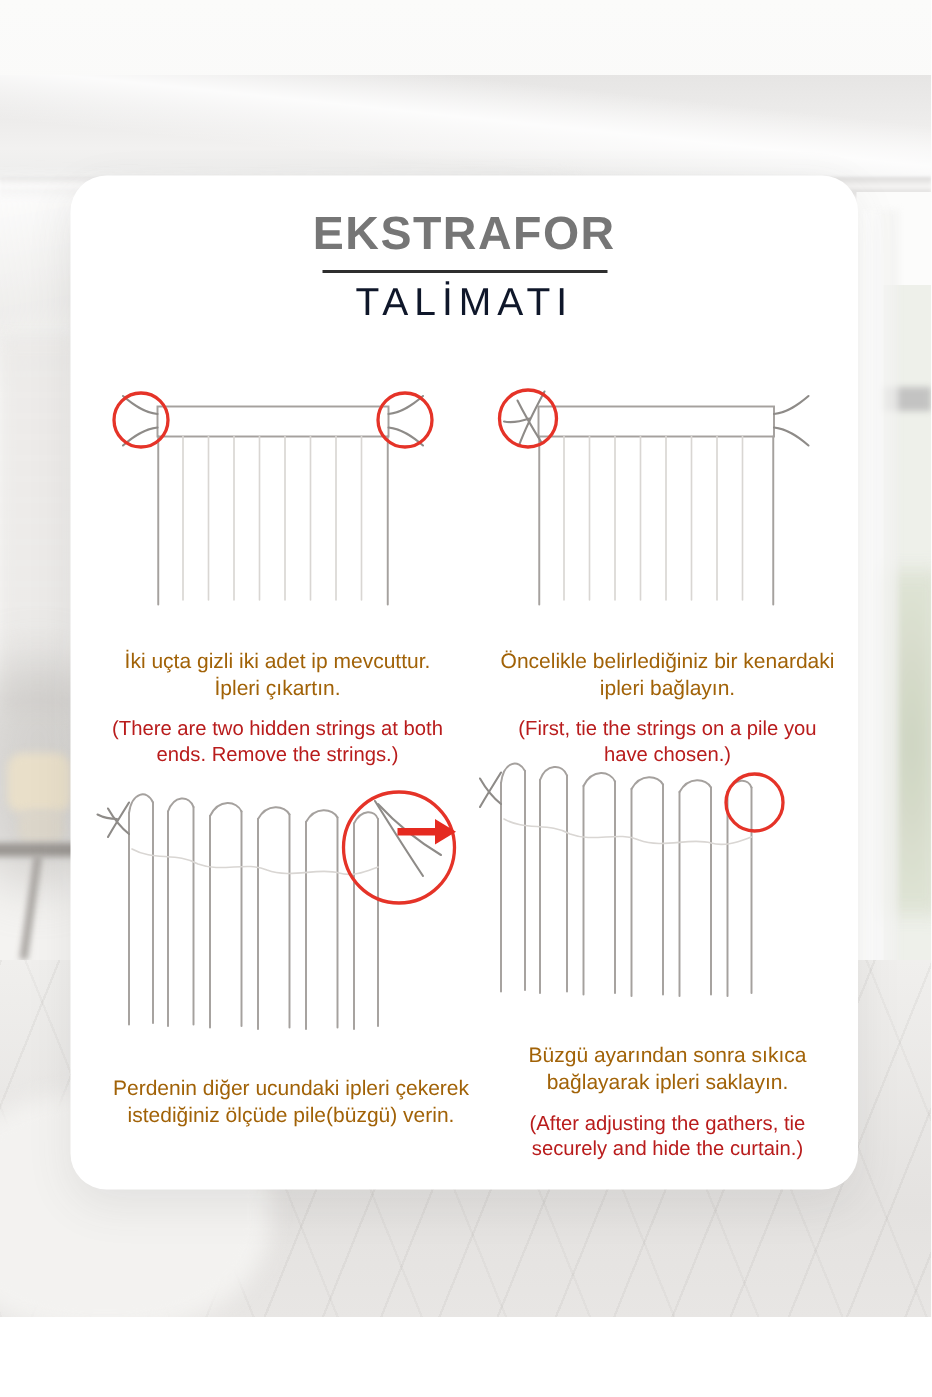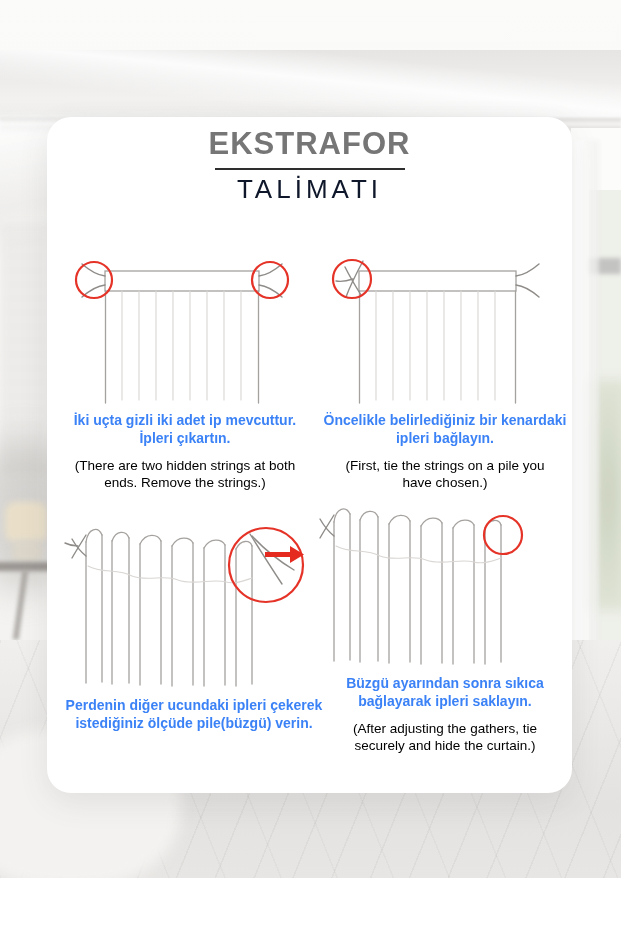--- a/index.html
+++ b/index.html
@@ -33,29 +33,29 @@
   .floor{position:absolute;left:0;top:640px;width:621px;height:238px;
     background:linear-gradient(#f0efed,#e4e2e0 70%,#e8e6e4);}
   .floor:after{content:"";position:absolute;inset:0;
     background:repeating-linear-gradient(112deg, rgba(110,105,100,.07) 0 1.5px, rgba(0,0,0,0) 1.5px 36px),
                repeating-linear-gradient(68deg, rgba(110,105,100,.05) 0 1.5px, rgba(0,0,0,0) 1.5px 52px);}
   .rug{position:absolute;left:-40px;top:728px;width:220px;height:160px;background:#f3f2f0;border-radius:45%;filter:blur(7px);}
 
   
   .card{position:absolute;left:47px;top:117px;width:525px;height:676px;background:#fff;border-radius:24px;
     box-shadow:0 10px 30px rgba(80,78,76,.10);}
-  .card-header{text-align:center;padding-top:10px;}
+  .card-header{text-align:center;padding-top:22px;}
   .title{font-size:31px;font-weight:bold;color:#767676;letter-spacing:1px;line-height:1.1;}
   .divider{width:190px;height:2px;background:#2e2e2e;margin:7px auto 5px auto;}
   .subtitle{font-size:26px;font-weight:400;color:#0f172a;letter-spacing:4px;line-height:1.1;}
 
   .step{position:absolute;text-align:center;}
   .step svg{display:block;}
-  .txt-tr{font-size:14px;font-weight:bold;color:#3b82f6;line-height:1.28;white-space:pre-line;margin-top:4px;}
-  .txt-en{font-size:13.5px;font-weight:400;color:#000000;line-height:1.25;white-space:pre-line;margin-top:10px;}
+  .txt-tr{font-size:14px;font-weight:normal;color:#a16207;line-height:1.28;white-space:pre-line;margin-top:24px;}
+  .txt-en{font-size:13.5px;font-weight:400;color:#b91c1c;line-height:1.25;white-space:pre-line;margin-top:10px;}
 
   .step1{left:8px;top:131px;width:260px;}
   .step2{left:272px;top:131px;width:252px;}
   .step3{left:17px;top:391px;width:260px;}
   .step4{left:272px;top:369px;width:252px;}
 
   .ln{stroke:#a5a19e;stroke-width:1.3;fill:none;stroke-linecap:round;}
   .ln-light{stroke:#d9d6d3;stroke-width:1.1;fill:none;stroke-linecap:round;}
   .ln-string{stroke:#8e8b88;stroke-width:1.4;fill:none;stroke-linecap:round;}
   .ring{stroke:#e53328;stroke-width:2.2;fill:none;}

